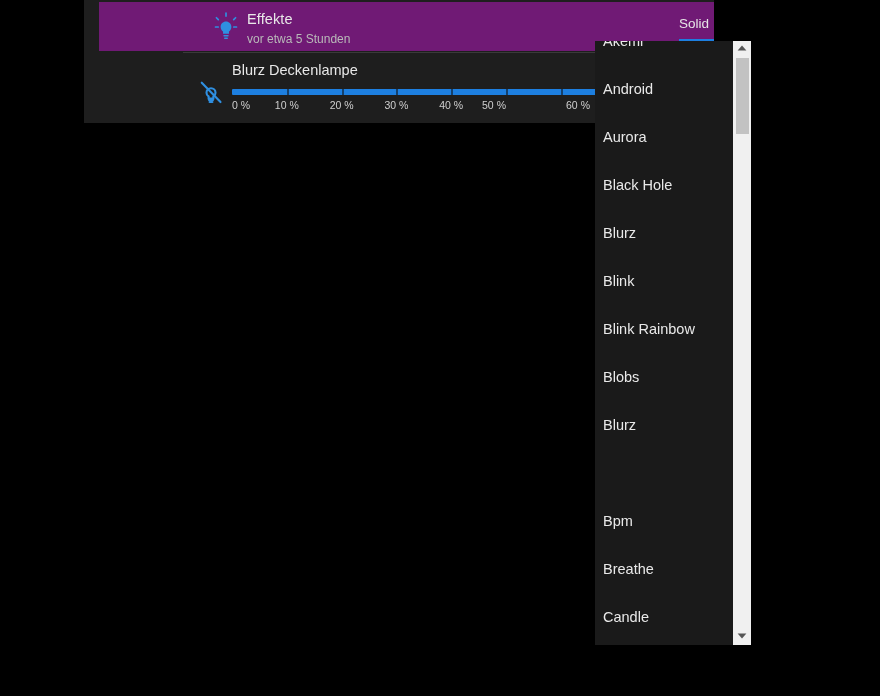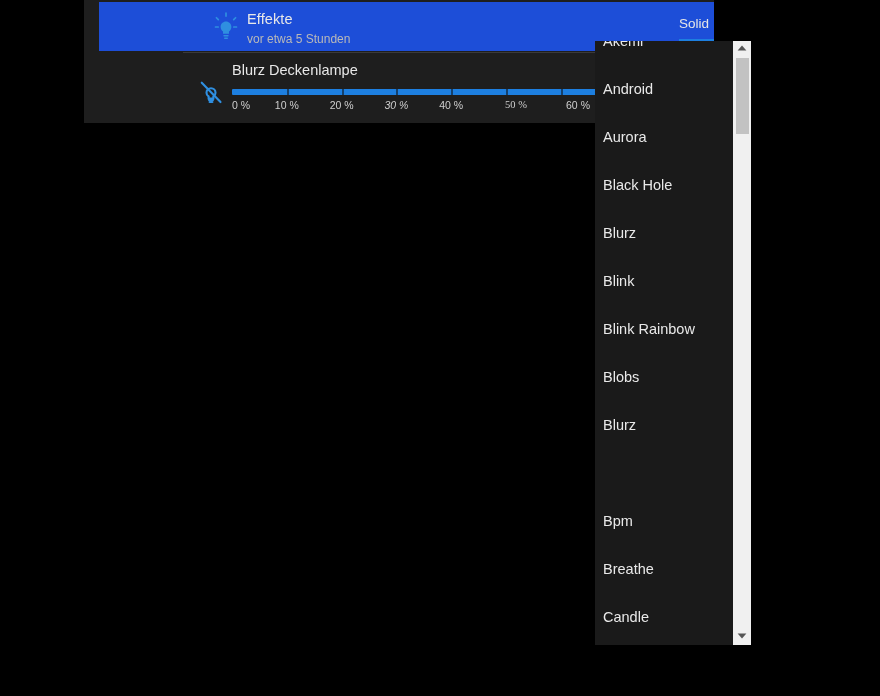--- a/index.html
+++ b/index.html
@@ -28,21 +28,21 @@
     overflow: hidden;
   }
 
   
   #effekte-row {
     position: absolute;
     left: 15px;
     top: 2px;
     width: 712px;
     height: 49px;
-    background: #1d4ed8;
+    background: #701a75;
     box-sizing: border-box;
   }
   #effekte-icon {
     position: absolute;
     left: 110px;
     top: 8px;
     width: 34px;
     height: 34px;
   }
   #effekte-title {
@@ -259,23 +259,23 @@
       <div class="slider-tick" style="left: 219.2px;"></div>
       <div class="slider-tick" style="left: 274px;"></div>
       <div class="slider-tick" style="left: 328.8px;"></div>
       <div class="slider-tick" style="left: 383.6px;"></div>
       <div class="slider-tick" style="left: 438.4px;"></div>
     </div>
   <div id="slider-ticklabels">
       <div class="tick-label" style="transform: none; left: 0px;">0 %</div>
       <div class="tick-label" style="left: 54.8px;">10 %</div>
       <div class="tick-label" style="left: 109.6px;">20 %</div>
-      <div class="tick-label" style="left: 164.4px; font-style: italic;">30 %</div>
+      <div class="tick-label" style="left: 164.4px;">30 %</div>
       <div class="tick-label" style="left: 219.2px;">40 %</div>
-      <div class="tick-label" style="left: 284px; font-family: Liberation Serif, serif;">50 %</div>
+      <div class="tick-label" style="left: 262px;">50 %</div>
       <div class="tick-label" style="left: 346px;">60 %</div>
       <div class="tick-label" style="left: 383.6px;">70 %</div>
       <div class="tick-label" style="left: 438.4px;">80 %</div>
       <div class="tick-label" style="left: 493.2px;">90 %</div>
     </div>
 
   <div id="dropdown-button">
     <div id="dropdown-value">Solid</div>
 
   </div>

